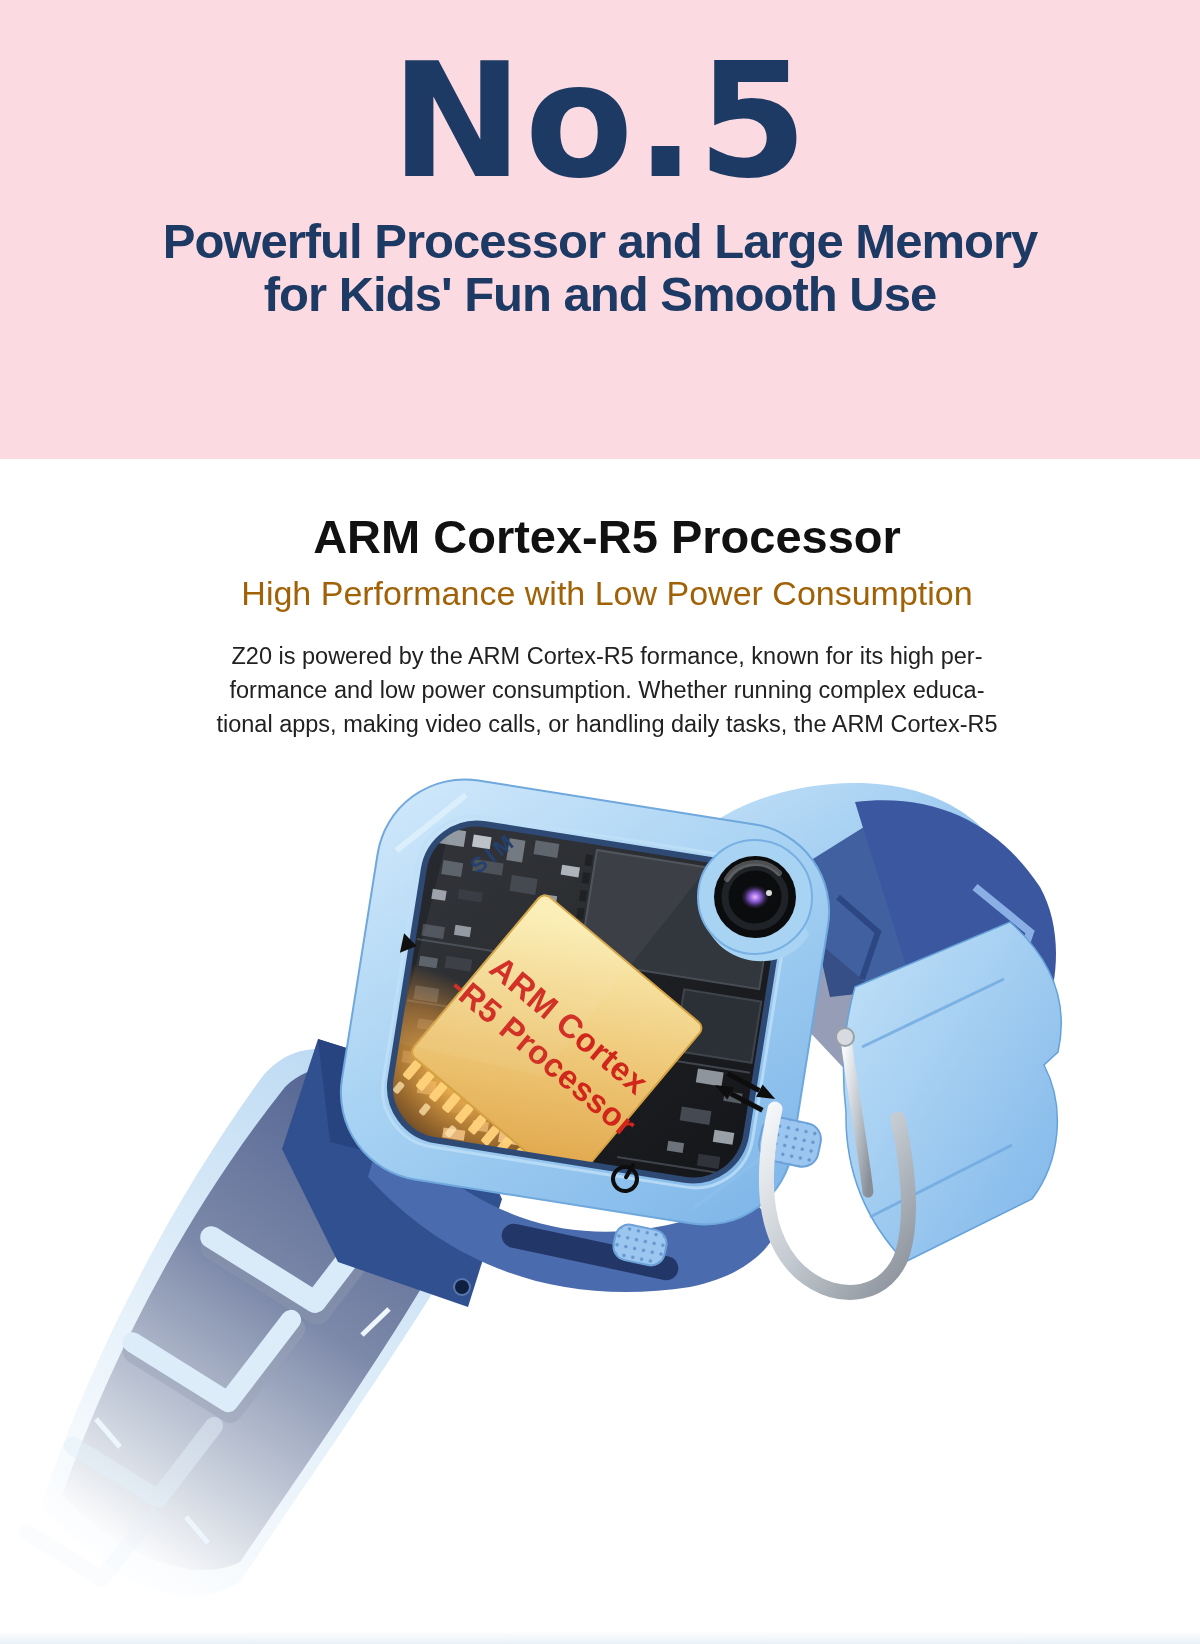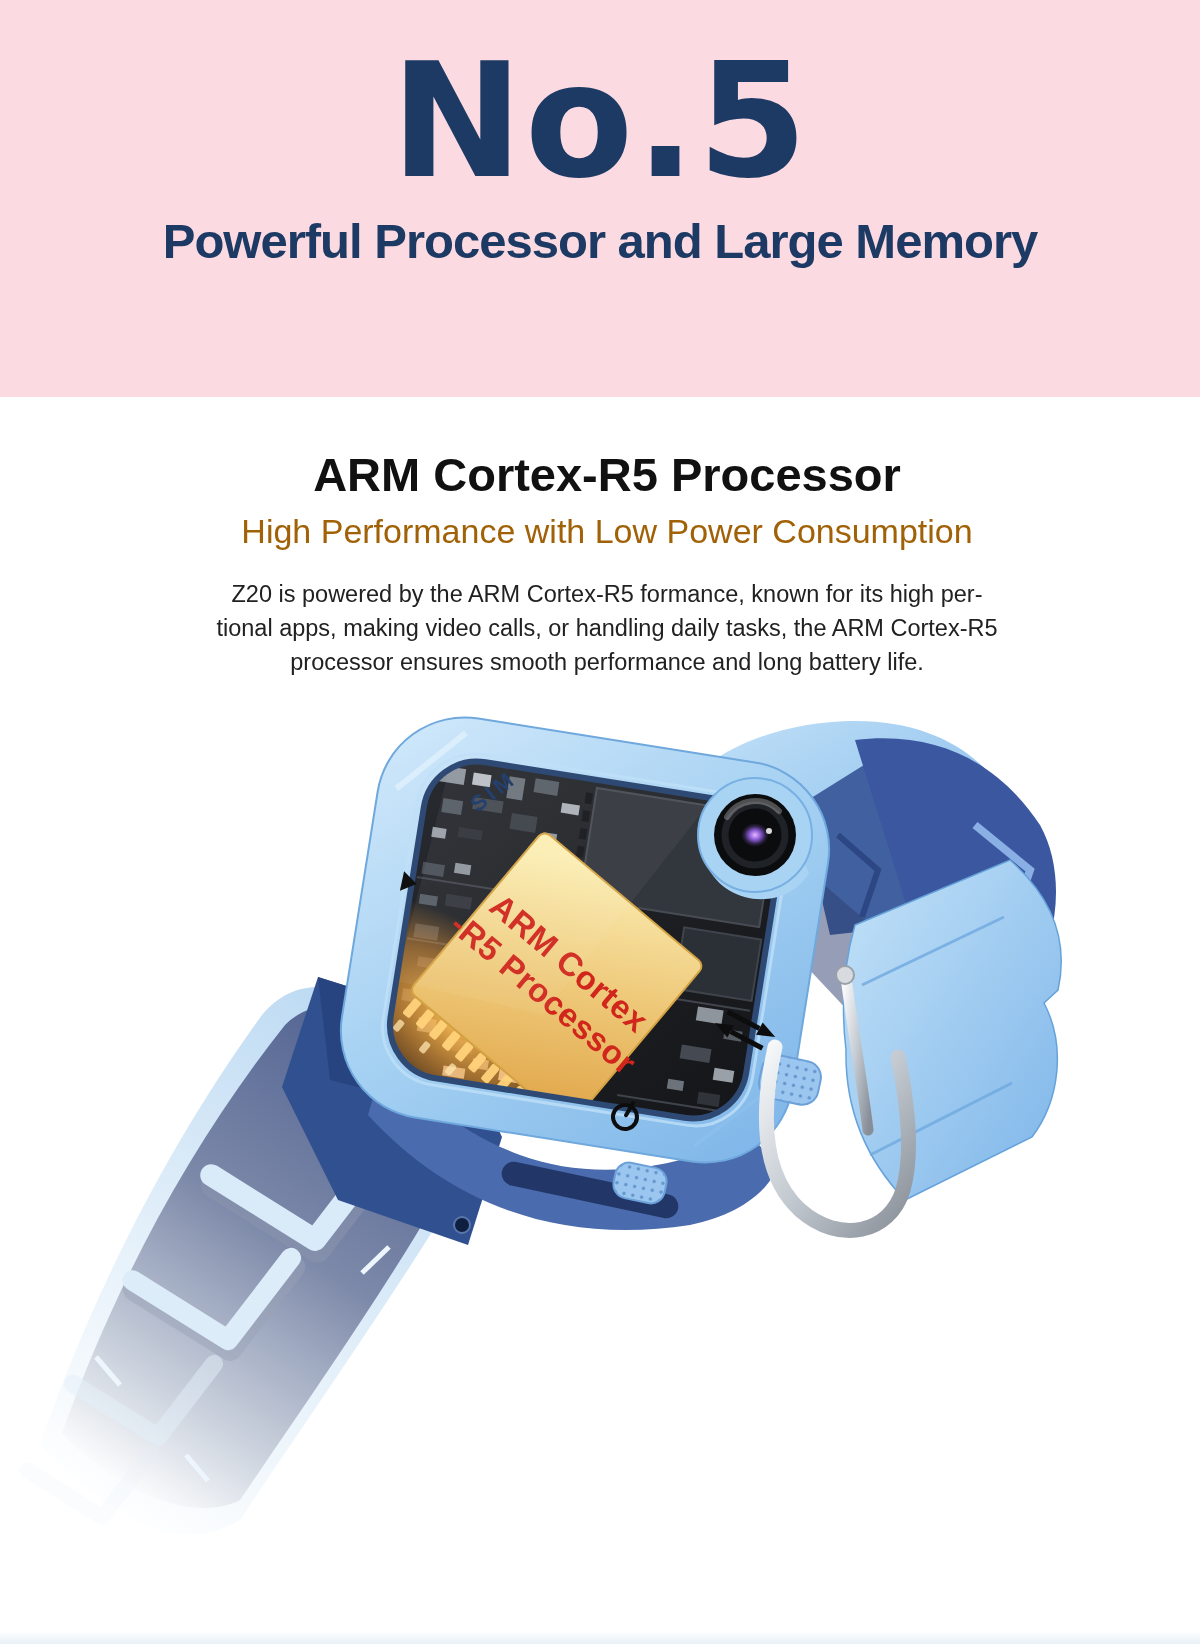--- a/index.html
+++ b/index.html
@@ -1,21 +1,21 @@
 <!DOCTYPE html>
 <html><head>
 <meta charset="utf-8">
 <style>
   html,body{margin:0;padding:0;}
   body{
     width:1200px;height:1644px;position:relative;overflow:hidden;
     background:#ffffff;font-family:"Liberation Sans",sans-serif;
   }
   .hero{
-    height:397px;background:#fcdae2;text-align:center;overflow:hidden;
+    height:459px;background:#fcdae2;text-align:center;overflow:hidden;
   }
   .hero-badge{
     margin-top:42px;font-family:"DejaVu Sans",sans-serif;
     font-size:158px;line-height:1.0;font-weight:bold;color:#1d3a64;letter-spacing:2px;
   }
   .hero-title{
     margin-top:15px;font-size:49px;line-height:53px;font-weight:bold;
     color:#1d3a64;letter-spacing:-1px;
   }
   .copy{ text-align:center;padding-left:14px; }
@@ -35,30 +35,31 @@
     background:linear-gradient(180deg,#ffffff,#e8f1f8);
   }
 </style>
 </head>
 <body>
 
 <div class="hero">
   <div class="hero-badge">No.5</div>
   <div class="hero-title">
     <div>Powerful Processor and Large Memory</div>
+    <div>for Kids' Fun and Smooth Use</div>
   </div>
 </div>
 
 <div class="copy">
   <div class="copy-heading">ARM Cortex-R5 Processor</div>
   <div class="copy-subheading">High Performance with Low Power Consumption</div>
   <div class="copy-body">
     <div>Z20 is powered by the ARM Cortex-R5 formance, known for its high per-</div>
+    <div>formance and low power consumption. Whether running complex educa-</div>
     <div>tional apps, making video calls, or handling daily tasks, the ARM Cortex-R5</div>
-    <div>processor ensures smooth performance and long battery life.</div>
   </div>
 </div>
 
 <div class="watch-wrap">
 <svg width="1200" height="930" viewBox="0 0 1200 930">
   <defs>
     <linearGradient id="bezelG" x1="0" y1="0" x2="1" y2="1">
       <stop offset="0" stop-color="#d2e9fb"></stop>
           <stop offset="0.5" stop-color="#a4d0f2"></stop>
           <stop offset="1" stop-color="#7cb4e8"></stop>

